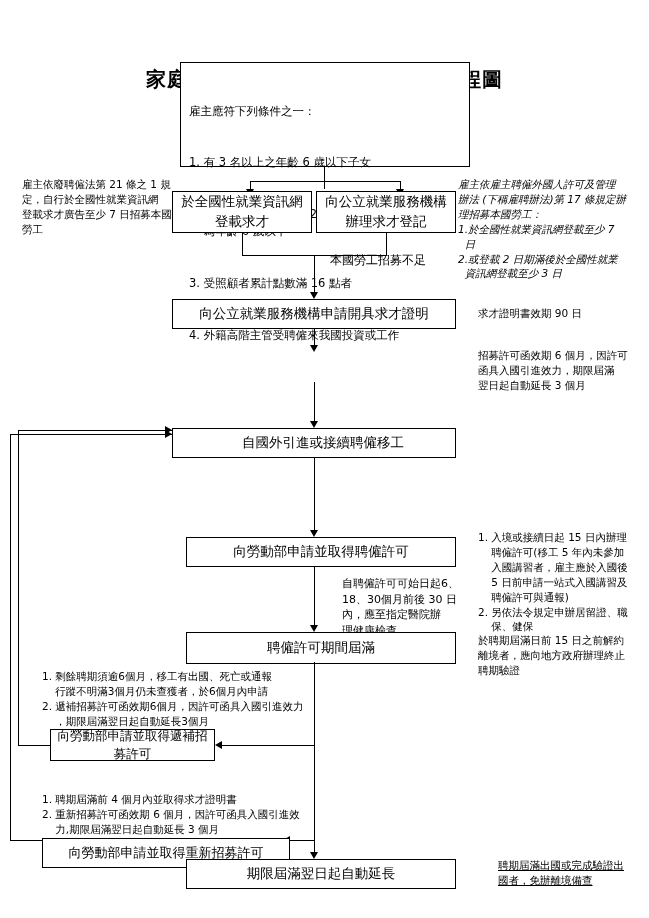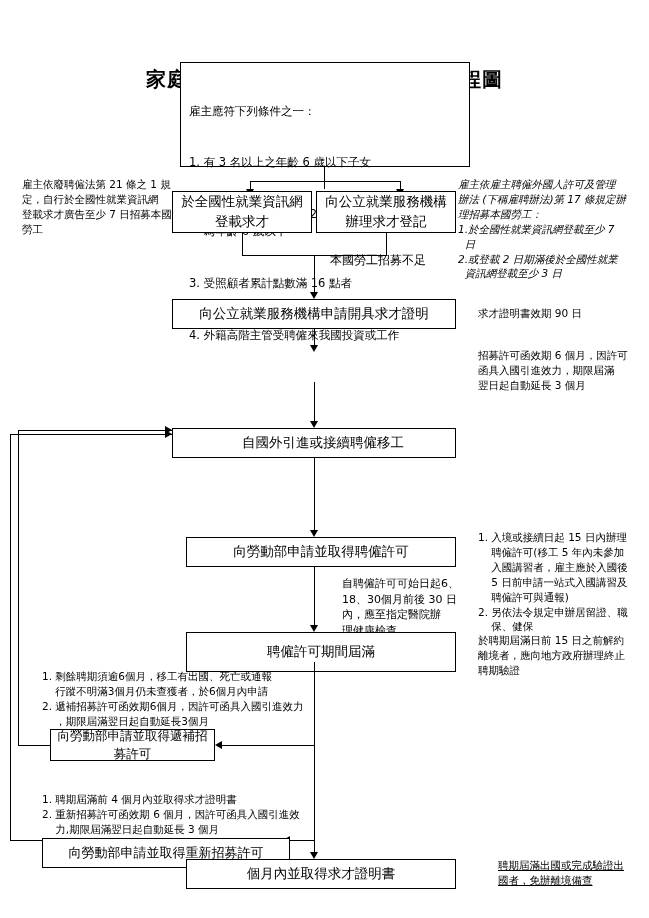--- a/index.html
+++ b/index.html
@@ -149,21 +149,21 @@
 2. 另依法令規定申辦居留證、職
     保、健保</div>
   <div class="note" style="left:330px;top:576px;width:130px;font-size:11px;">自聘僱許可可始日起6、
 18、30個月前後 30 日
 內，應至指定醫院辦
 理健康檢查</div>
 
   <div class="line vline" style="left:314px;top:567px;height:58px;"></div>
   <div class="arrow-down" style="left:309.5px;top:625px;"></div>
 
-  <div class="box" style="left:186px;top:632px;width:270px;height:40px;">聘僱許可期間屆滿</div>
+  <div class="box" style="left:186px;top:632px;width:270px;height:32px;">聘僱許可期間屆滿</div>
   <div class="note" style="left:466px;top:633px;width:180px;">於聘期屆滿日前 15 日之前解約
 離境者，應向地方政府辦理終止
 聘期驗證</div>
 
   <div class="line vline" style="left:314px;top:662px;height:190px;"></div>
   <div class="arrow-down" style="left:309.5px;top:852px;"></div>
 
   <div class="line hline" style="left:222px;top:745px;width:92px;"></div>
   <div class="arrow-left" style="left:215px;top:740.5px;"></div>
 
@@ -186,17 +186,17 @@
 2. 重新招募許可函效期 6 個月，因許可函具入國引進效
     力,期限屆滿翌日起自動延長 3 個月</div>
 
   <div class="box" style="left:42px;top:838px;width:248px;height:30px;font-size:13px;">向勞動部申請並取得重新招募許可</div>
 
   <div class="line vline" style="left:10px;top:434px;height:406px;"></div>
   <div class="line hline" style="left:10px;top:840px;width:32px;"></div>
   <div class="line hline" style="left:10px;top:434px;width:162px;"></div>
   <div class="arrow-right" style="left:165px;top:429.5px;"></div>
 
-  <div class="box" style="left:186px;top:859px;width:270px;height:30px;">個月內並取得求才證明書</div>
+  <div class="box" style="left:186px;top:859px;width:270px;height:30px;">期限屆滿翌日起自動延長</div>
   <div class="note" style="left:486px;top:858px;width:180px;text-decoration:underline;">聘期屆滿出國或完成驗證出
 國者，免辦離境備查</div>
 
 </div>
 
 </body></html>

